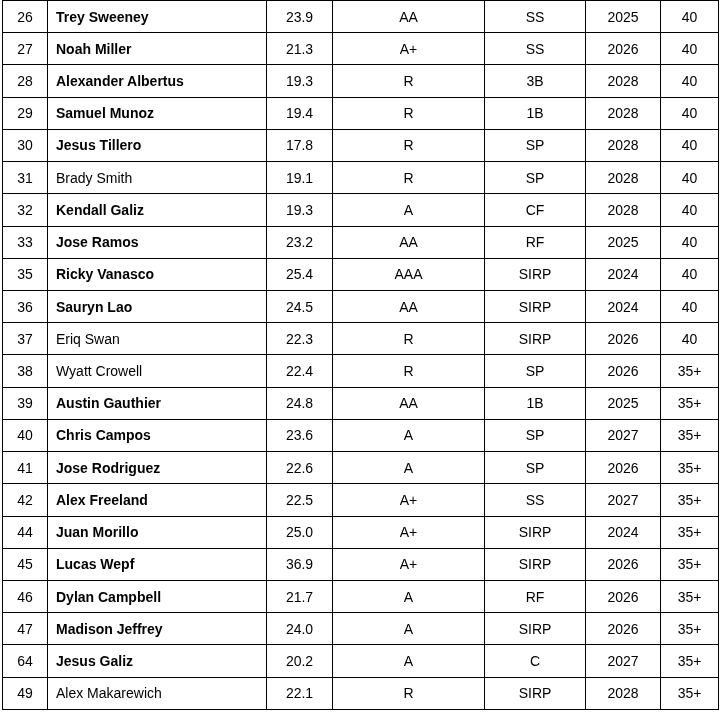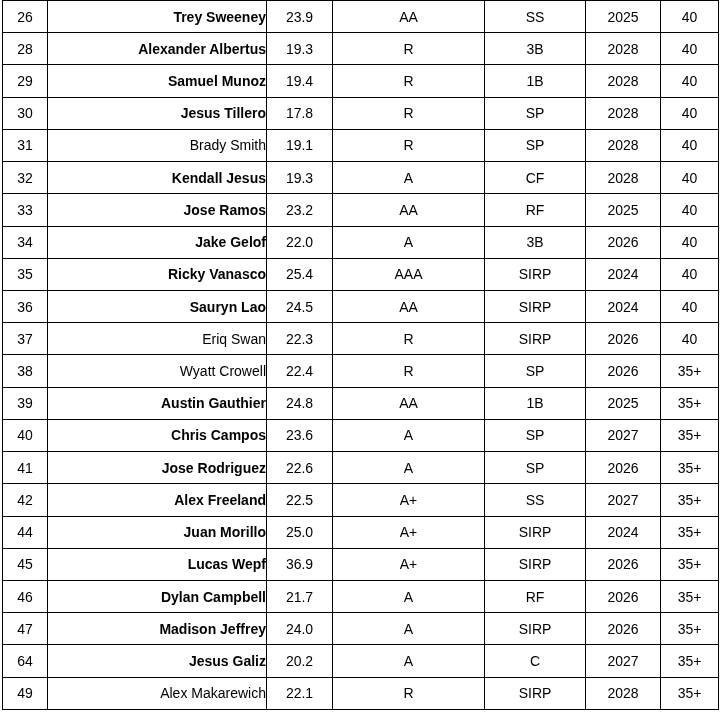--- a/index.html
+++ b/index.html
@@ -30,21 +30,21 @@
     padding: 0;
     text-align: center;
     vertical-align: middle;
     overflow: hidden;
     white-space: nowrap;
   }
   table.prospects tr {
     height: 29.58px;
   }
   table.prospects td.col-name {
-    text-align: right;
+    text-align: left;
     padding-left: 8px;
   }
   table.prospects td.col-name.bold {
     font-weight: bold;
   }
   
   col.c-rank  { width: 45px; }
   col.c-name  { width: 219px; }
   col.c-age   { width: 66px; }
   col.c-level { width: 152px; }
@@ -70,20 +70,29 @@
         <tr>
           <td class="col-rank">26</td>
           <td class="col-name bold">Trey Sweeney</td>
           <td class="col-age">23.9</td>
           <td class="col-level">AA</td>
           <td class="col-pos">SS</td>
           <td class="col-eta">2025</td>
           <td class="col-fv">40</td>
         </tr>
         <tr>
+          <td class="col-rank">27</td>
+          <td class="col-name bold">Noah Miller</td>
+          <td class="col-age">21.3</td>
+          <td class="col-level">A+</td>
+          <td class="col-pos">SS</td>
+          <td class="col-eta">2026</td>
+          <td class="col-fv">40</td>
+        </tr>
+        <tr>
           <td class="col-rank">28</td>
           <td class="col-name bold">Alexander Albertus</td>
           <td class="col-age">19.3</td>
           <td class="col-level">R</td>
           <td class="col-pos">3B</td>
           <td class="col-eta">2028</td>
           <td class="col-fv">40</td>
         </tr>
         <tr>
           <td class="col-rank">29</td>
@@ -107,43 +116,34 @@
           <td class="col-rank">31</td>
           <td class="col-name">Brady Smith</td>
           <td class="col-age">19.1</td>
           <td class="col-level">R</td>
           <td class="col-pos">SP</td>
           <td class="col-eta">2028</td>
           <td class="col-fv">40</td>
         </tr>
         <tr>
           <td class="col-rank">32</td>
-          <td class="col-name bold">Kendall Jesus</td>
+          <td class="col-name bold">Kendall Galiz</td>
           <td class="col-age">19.3</td>
           <td class="col-level">A</td>
           <td class="col-pos">CF</td>
           <td class="col-eta">2028</td>
           <td class="col-fv">40</td>
         </tr>
         <tr>
           <td class="col-rank">33</td>
           <td class="col-name bold">Jose Ramos</td>
           <td class="col-age">23.2</td>
           <td class="col-level">AA</td>
           <td class="col-pos">RF</td>
           <td class="col-eta">2025</td>
-          <td class="col-fv">40</td>
-        </tr>
-        <tr>
-          <td class="col-rank">34</td>
-          <td class="col-name bold">Jake Gelof</td>
-          <td class="col-age">22.0</td>
-          <td class="col-level">A</td>
-          <td class="col-pos">3B</td>
-          <td class="col-eta">2026</td>
           <td class="col-fv">40</td>
         </tr>
         <tr>
           <td class="col-rank">35</td>
           <td class="col-name bold">Ricky Vanasco</td>
           <td class="col-age">25.4</td>
           <td class="col-level">AAA</td>
           <td class="col-pos">SIRP</td>
           <td class="col-eta">2024</td>
           <td class="col-fv">40</td>

